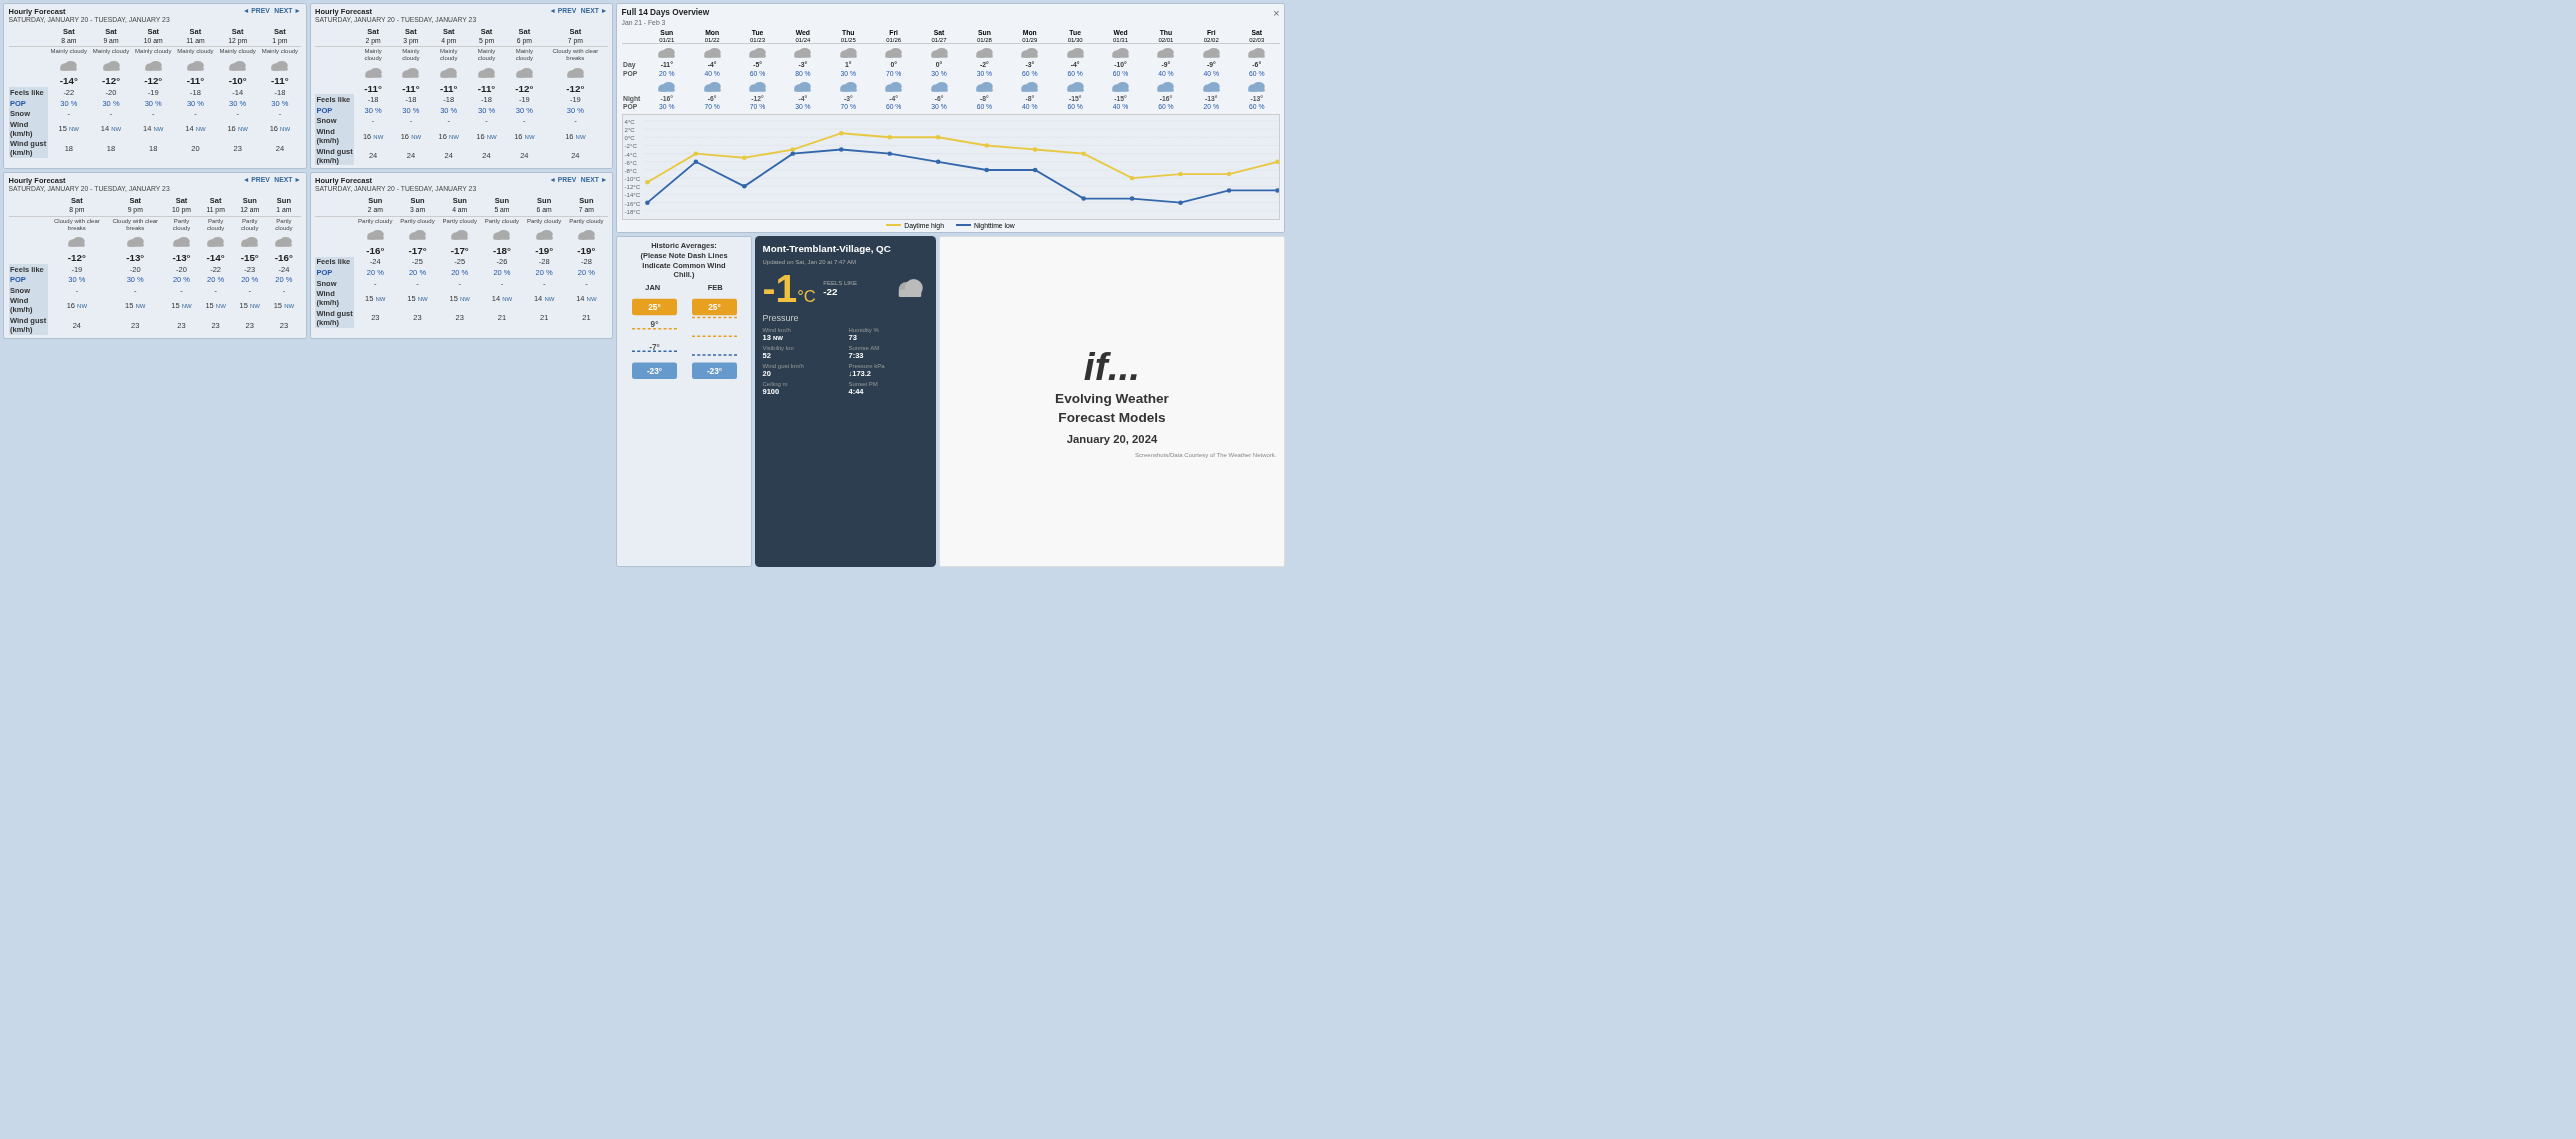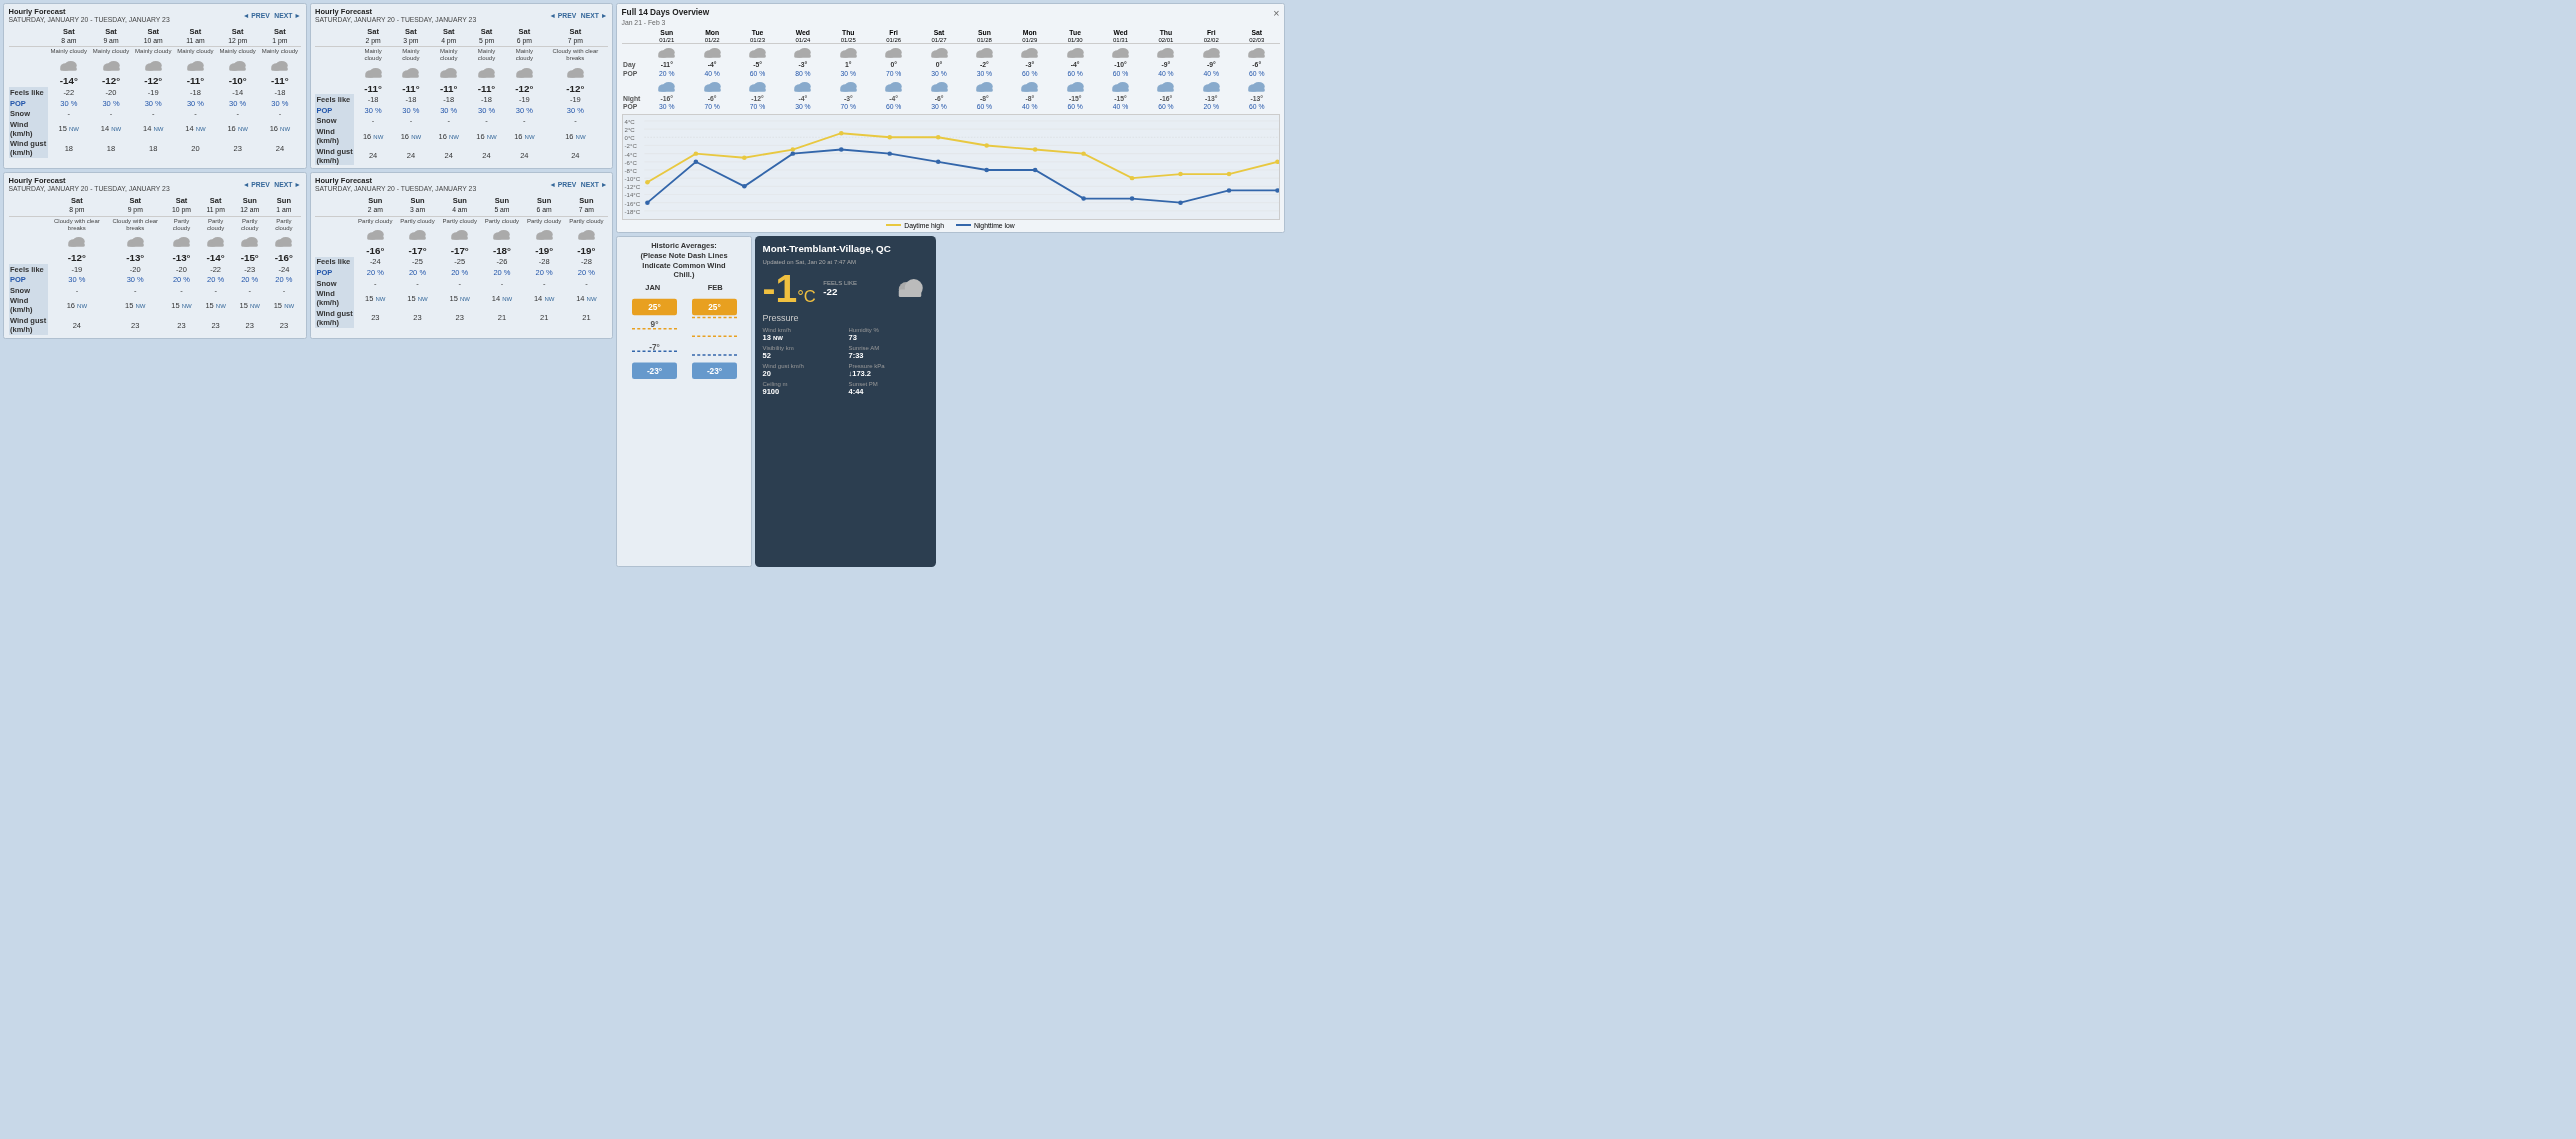--- a/index.html
+++ b/index.html
@@ -28,21 +28,20 @@
     .forecast-block {
       background: #e8eef4;
       border: 0.8px solid #b0c0d0;
       border-radius: 2.3px;
       padding: 3px 4.5px;
     }
 
     .forecast-header {
       display: flex;
       justify-content: space-between;
-      align-items: center;
       margin-bottom: 3px;
       gap: 42px;
     }
 
     .forecast-title {
       font-size: 7.5px;
       font-weight: bold;
       color: #222;
     }
 
@@ -1335,15 +1334,21 @@
           <div class="detail-label">Ceiling m</div>
           <div class="detail-value">9100</div>
         </div>
         <div class="detail-item">
           <div class="detail-label">Sunset PM</div>
           <div class="detail-value">4:44</div>
         </div>
       </div>
     </div>
 
+    <div class="evolving-block">
+      <div class="evolving-if">if...</div>
+      <div class="evolving-title">Evolving Weather<br>Forecast Models</div>
+      <div class="evolving-date">January 20, 2024</div>
+      <div class="evolving-credit">Screenshots/Data Courtesy of The Weather Network.</div>
+    </div>
   </div>
 </div>
 
 
 </body></html>

